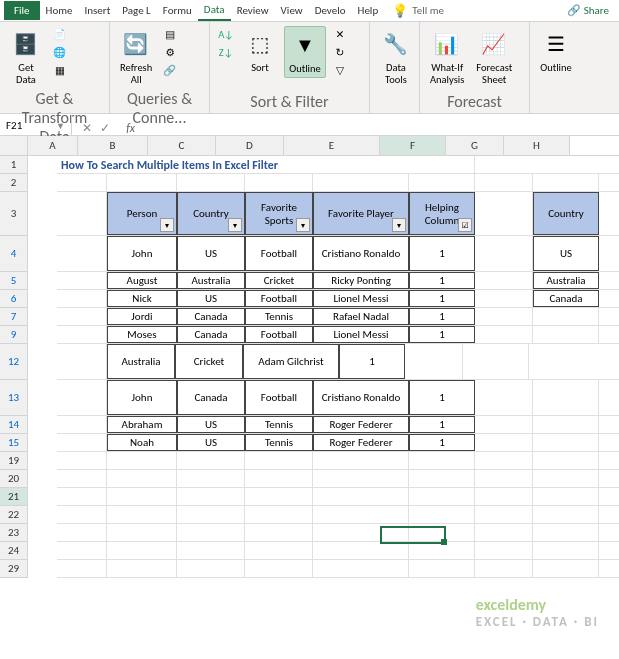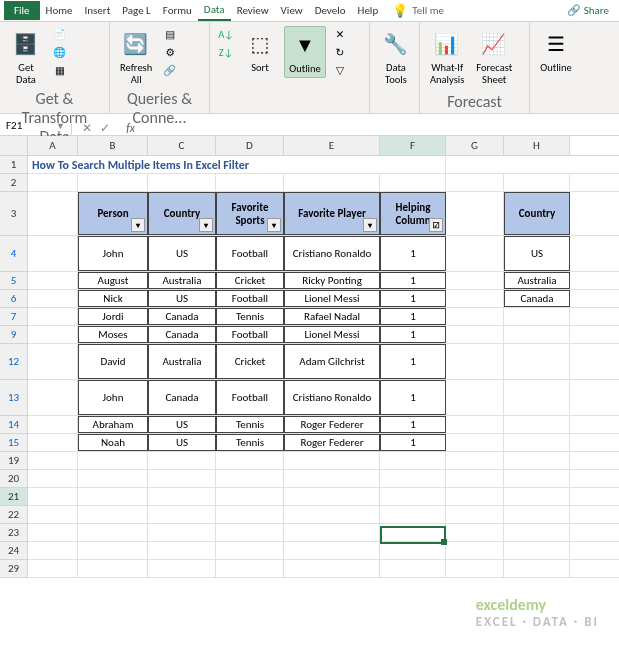--- a/index.html
+++ b/index.html
@@ -38,36 +38,36 @@
     .grid-wrap { position: relative; }
     .col-headers { display: flex; height: 20px; border-bottom: 1px solid #d4d4d4; }
     .corner { width: 28px; background: #f0f0f0; border-right: 1px solid #d4d4d4; }
     .col-h { background: #f0f0f0; border-right: 1px solid #d4d4d4; text-align: center; font-size: 11px; color: #333; line-height: 20px; }
     .col-h.sel { background: #d4e6dd; }
     
     .row-wrap { display: flex; }
     .row-h { width: 28px; background: #f0f0f0; border-right: 1px solid #d4d4d4; border-bottom: 1px solid #d4d4d4; text-align: center; font-size: 11px; color: #333; display: flex; align-items: center; justify-content: center; }
     .row-h.filtered { color: #0066cc; }
     .row-h.sel { background: #d4e6dd; }
-    .cells { flex: 1; position: relative; }
+    .cells { flex: 1; position: relative; padding-left: 29px; }
     
     .cell-row { display: flex; border-bottom: 1px solid #e0e0e0; }
     .cell { border-right: 1px solid #e0e0e0; padding: 2px 4px; font-size: 11px; display: flex; align-items: center; overflow: hidden; }
     
     
     .cA { width: 50px; } .cB { width: 70px; } .cC { width: 68px; } .cD { width: 68px; }
     .cE { width: 96px; } .cF { width: 66px; } .cG { width: 58px; } .cH { width: 66px; }
     
     
     .h1 { height: 18px; } .hdef { height: 18px; } .h3 { height: 44px; } .h4 { height: 36px; } .h12, .h13 { height: 36px; }
     
     .title-cell { color: #2f5597; font-weight: bold; font-size: 12px; }
     
     
-    .thead { background: #b4c6e7; border: 1px solid #444 !important; font-weight: bold; justify-content: center; position: relative; text-align: center; }
+    .thead { background: #b4c6e7; border: 1px solid #444 !important; font-weight: normal; justify-content: center; position: relative; text-align: center; }
     .thead .filter-btn { position: absolute; right: 2px; bottom: 2px; width: 14px; height: 14px; background: #f0f0f0; border: 1px solid #999; display: flex; align-items: center; justify-content: center; font-size: 8px; cursor: pointer; }
     .tcell { border: 1px solid #444 !important; justify-content: center; text-align: center; }
     
     
     .selected-cell { position: absolute; border: 2px solid #217346; pointer-events: none; }
     .fill-handle { position: absolute; width: 6px; height: 6px; background: #217346; right: -3px; bottom: -3px; }
     
     
     .watermark { position: absolute; bottom: 30px; right: 20px; opacity: 0.6; font-size: 16px; color: #7cb342; font-weight: bold; }
     .watermark .tag { font-size: 13px; color: #999; letter-spacing: 2px; }
@@ -159,20 +159,21 @@
             <span class="sicon">✕</span>
           </div>
         <div class="small-btn">
             <span class="sicon">↻</span>
           </div>
         <div class="small-btn">
             <span class="sicon">▽</span>
           </div>
       </div>
     </div>
+    <div class="group-label">Sort &amp; Filter</div>
   </div>
 
   <div class="ribbon-group" style="width:50px">
     <div class="group-content">
       <div class="big-btn">
         <div class="icon-box">🔧</div>
         <div class="btn-label" style="white-space:pre-line">Data
 Tools</div>
       </div>
     </div>
@@ -361,21 +362,20 @@
       <div class="cell cG"></div>
       <div class="cell cH"></div>
     </div>
         </div>
       </div>
       <div class="row-wrap">
         <div class="row-h h12 filtered">12</div>
     <div class="cells">
           <div class="cell-row h12">
       <div class="cell cA"></div>
-      <div class="cell cB tcell">David</div>
       <div class="cell cC tcell">Australia</div>
       <div class="cell cD tcell">Cricket</div>
       <div class="cell cE tcell">Adam Gilchrist</div>
       <div class="cell cF tcell">1</div>
       <div class="cell cG"></div>
       <div class="cell cH"></div>
     </div>
         </div>
       </div>
       <div class="row-wrap">

